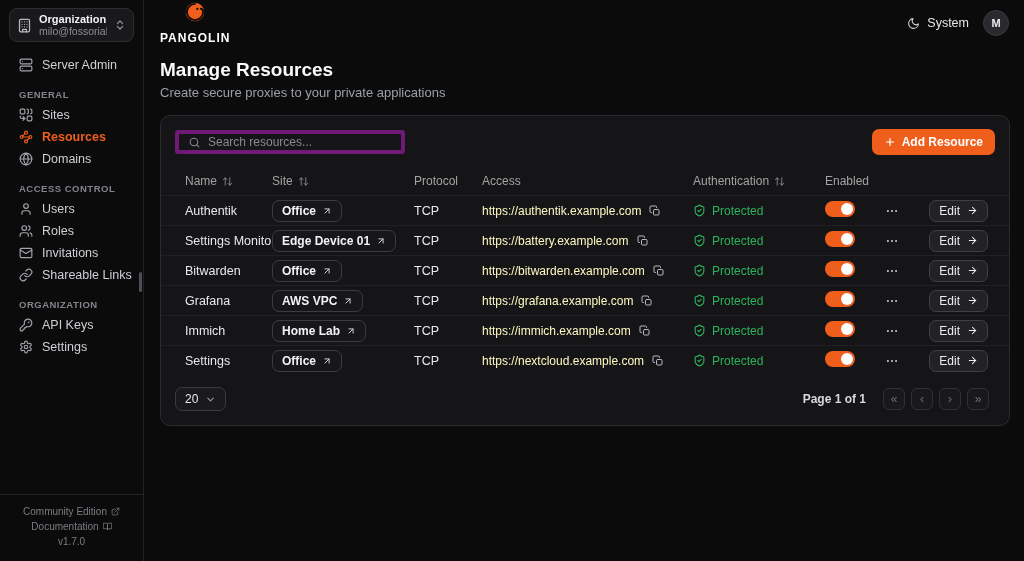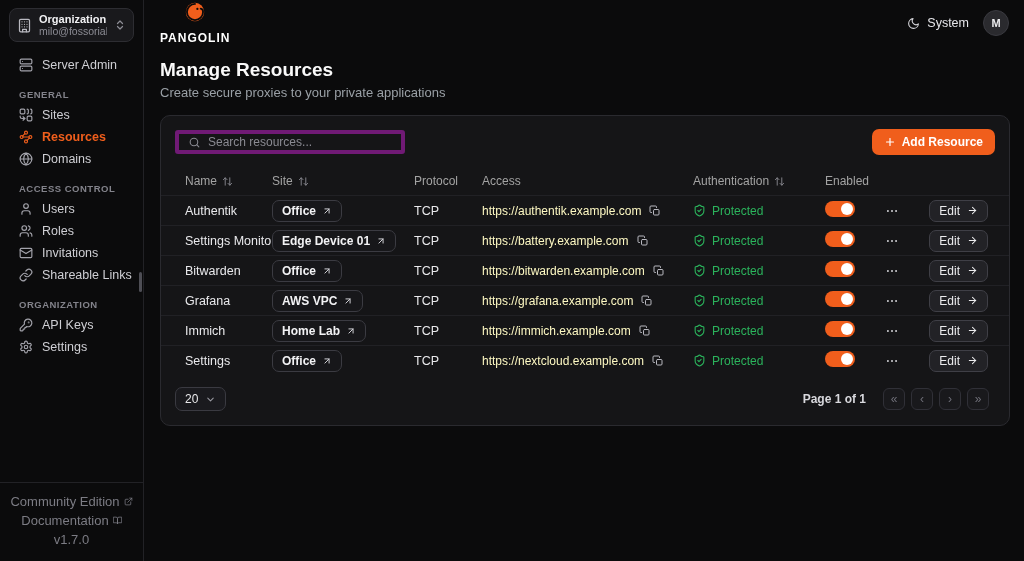--- a/index.html
+++ b/index.html
@@ -20,21 +20,21 @@
   .org-label{ font-size:11px; font-weight:700; color:#f2f2f4; }
   .org-value{ font-size:10.5px; color:#8d8d95; white-space:nowrap; overflow:hidden; }
   .org-chevron{ color:#8d8d95; }
   .side-nav{ padding:8px 9px 0; }
   .nav-item{ display:flex; align-items:center; gap:9px; padding:4px 10px; height:22px; border-radius:6px; font-size:12.5px; color:#cfcfd4; cursor:pointer; white-space:nowrap; }
   .nav-item svg{ color:#a3a3ab; }
   .nav-item.active{ color:var(--accent); font-weight:600; }
   .nav-item.active svg{ color:var(--accent); }
   .section-label{ font-size:9.5px; font-weight:700; letter-spacing:.5px; color:#83838b; padding:13px 10px 4px; }
   .sb-thumb{ position:absolute; right:1px; top:272px; width:3px; height:20px; border-radius:2px; background:#4e4e55; cursor:pointer; }
-  .sidebar-footer{ margin-top:auto; border-top:1px solid #222226; padding:9px 0 12px; text-align:center; font-size:13px; color:#7c7c84; }
+  .sidebar-footer{ margin-top:auto; border-top:1px solid #222226; padding:9px 0 12px; text-align:center; font-size:10px; color:#7c7c84; }
   .foot-line{ display:flex; align-items:center; justify-content:center; gap:4px; padding:2px 0; cursor:pointer; }
   .foot-line.static{ cursor:default; }
 
   
   .main{ flex:1; display:flex; flex-direction:column; min-width:0; }
   .topbar{ height:46px; flex:none; display:flex; align-items:center; padding:0 15px 0 16px; }
   .brand{ display:flex; align-items:center; gap:8px;flex-direction:column; }
   .brand-name{ font-size:12px; font-weight:700; letter-spacing:1px; color:#fff; }
   .topbar-right{ margin-left:auto; display:flex; align-items:center; gap:14px; }
   .theme-toggle{ display:flex; align-items:center; gap:7px; font-size:12.5px; color:#e6e6ea; cursor:pointer; background:none; border:none; font-family:inherit; }

